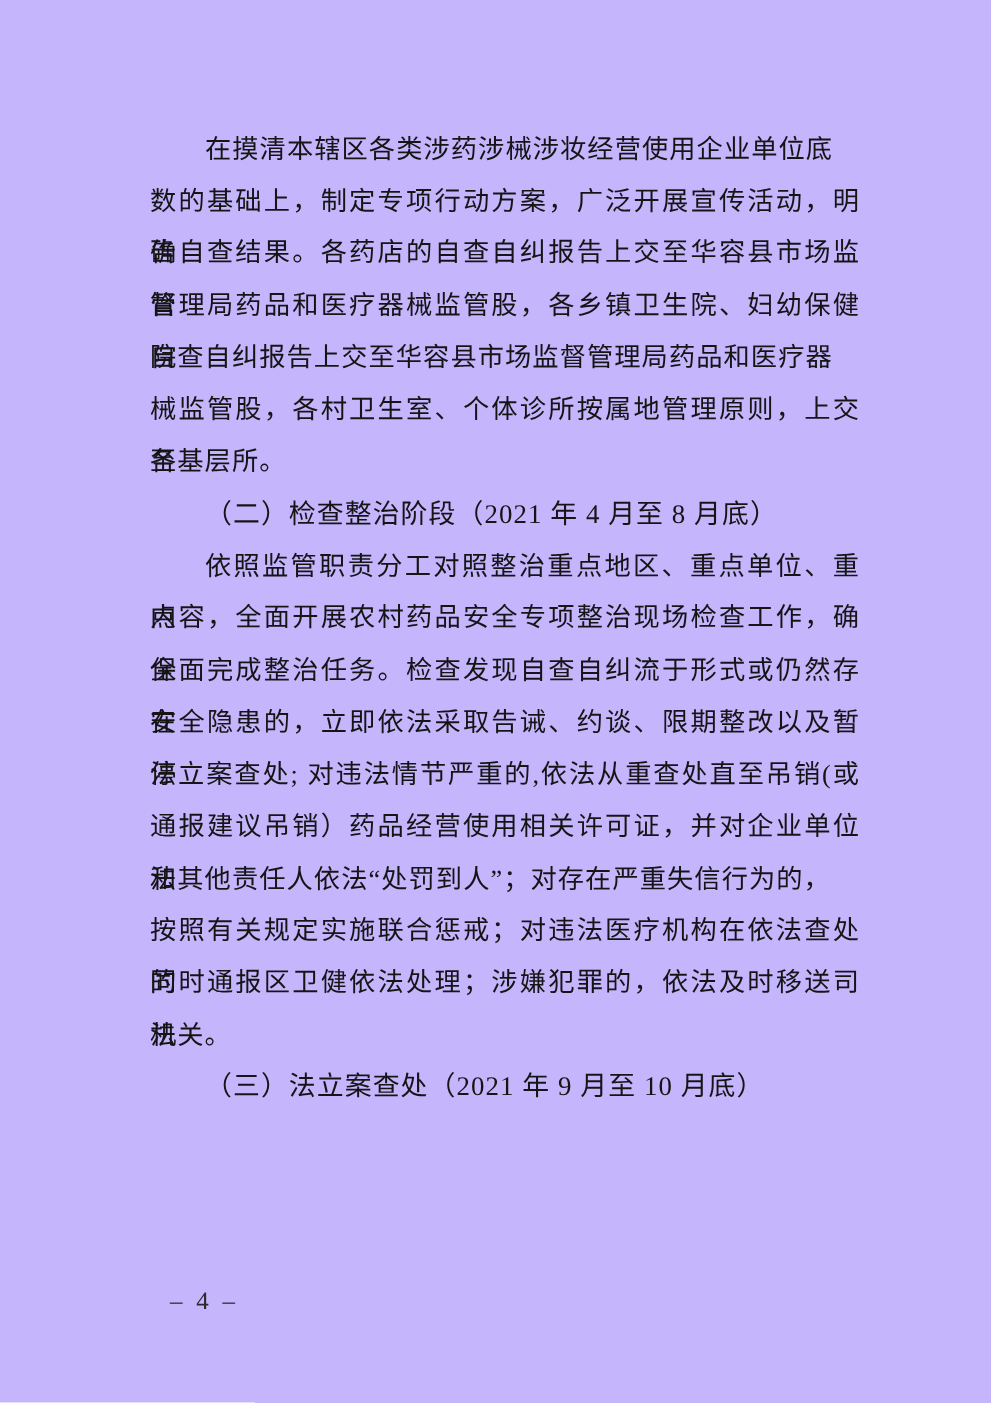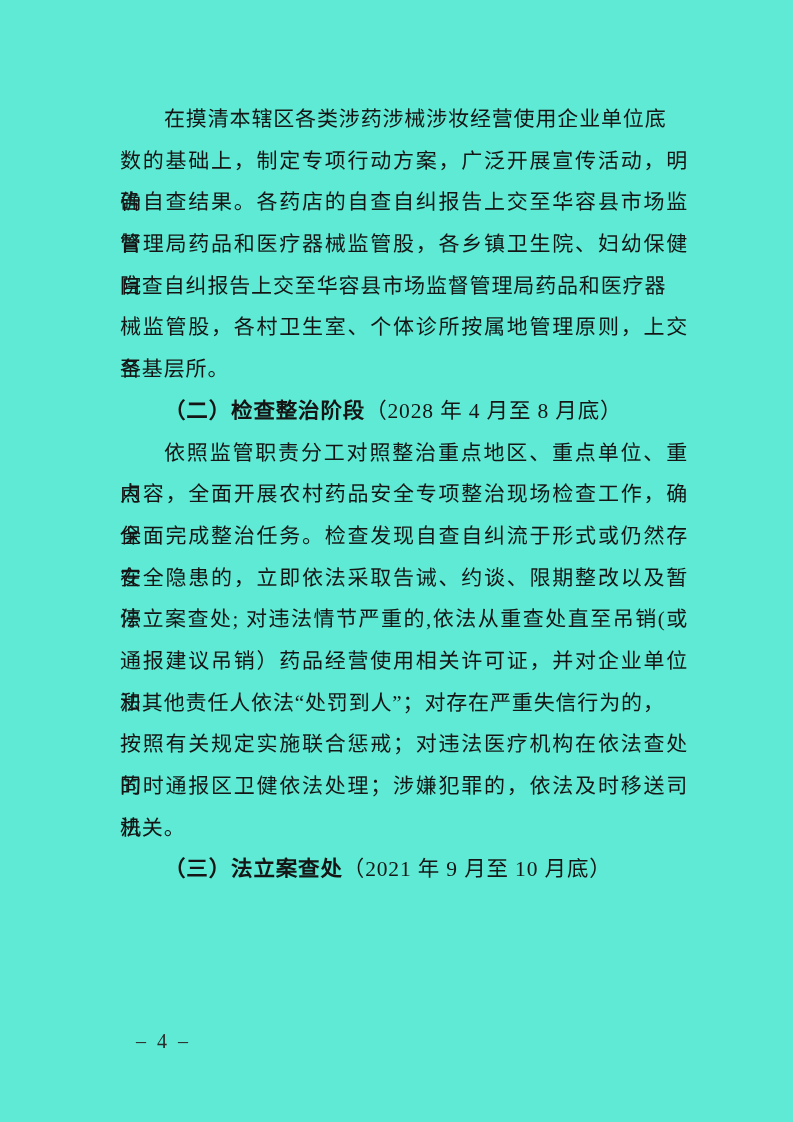--- a/index.html
+++ b/index.html
@@ -4,21 +4,21 @@
 <style>
   html, body {
     margin: 0;
     padding: 0;
     background: #ffffff;
   }
   .page {
     position: relative;
     width: 793px;
     height: 1122px;
-    background: #5eead4;
+    background: #c4b5fd;
     overflow: hidden;
     font-family: "Liberation Serif", "DejaVu Serif", serif;
     color: #151515;
   }
   .content {
     position: absolute;
     left: 120px;
     top: 99px;
     width: 568px;
   }
@@ -36,21 +36,21 @@
     text-justify: inter-character;
   }
   .line.indent {
     text-indent: 44px;
   }
   .line.heading {
     font-size: 21.5px;
     white-space: nowrap;
   }
   .heading-bold {
-    font-weight: bold;
+    font-weight: normal;
   }
   .heading-normal {
     font-weight: normal;
   }
   .footer {
     position: absolute;
     left: 136px;
     top: 1030px;
     font-size: 20px;
     letter-spacing: 3px;
@@ -62,21 +62,21 @@
 
 <div class="page">
   <div class="content">
       <div class="line indent">在摸清本辖区各类涉药涉械涉妆经营使用企业单位底</div>
       <div class="line justify">数的基础上，制定专项行动方案，广泛开展宣传活动，明确</div>
       <div class="line justify">告自查结果。各药店的自查自纠报告上交至华容县市场监督</div>
       <div class="line justify">管理局药品和医疗器械监管股，各乡镇卫生院、妇幼保健院</div>
       <div class="line">自查自纠报告上交至华容县市场监督管理局药品和医疗器</div>
       <div class="line justify">械监管股，各村卫生室、个体诊所按属地管理原则，上交至</div>
       <div class="line">各基层所。</div>
-      <div class="line heading indent"><span class="heading-bold">（二）检查整治阶段</span><span class="heading-normal">（2028 年 4 月至 8 月底）</span></div>
+      <div class="line heading indent"><span class="heading-bold">（二）检查整治阶段</span><span class="heading-normal">（2021 年 4 月至 8 月底）</span></div>
       <div class="line indent justify">依照监管职责分工对照整治重点地区、重点单位、重点</div>
       <div class="line justify">内容，全面开展农村药品安全专项整治现场检查工作，确保</div>
       <div class="line justify">全面完成整治任务。检查发现自查自纠流于形式或仍然存在</div>
       <div class="line justify">安全隐患的，立即依法采取告诫、约谈、限期整改以及暂停</div>
       <div class="line justify">法立案查处; 对违法情节严重的,依法从重查处直至吊销(或</div>
       <div class="line justify">通报建议吊销）药品经营使用相关许可证，并对企业单位法</div>
       <div class="line">和其他责任人依法“处罚到人”；对存在严重失信行为的，</div>
       <div class="line justify">按照有关规定实施联合惩戒；对违法医疗机构在依法查处的</div>
       <div class="line justify">同时通报区卫健依法处理；涉嫌犯罪的，依法及时移送司法</div>
       <div class="line">机关。</div>

